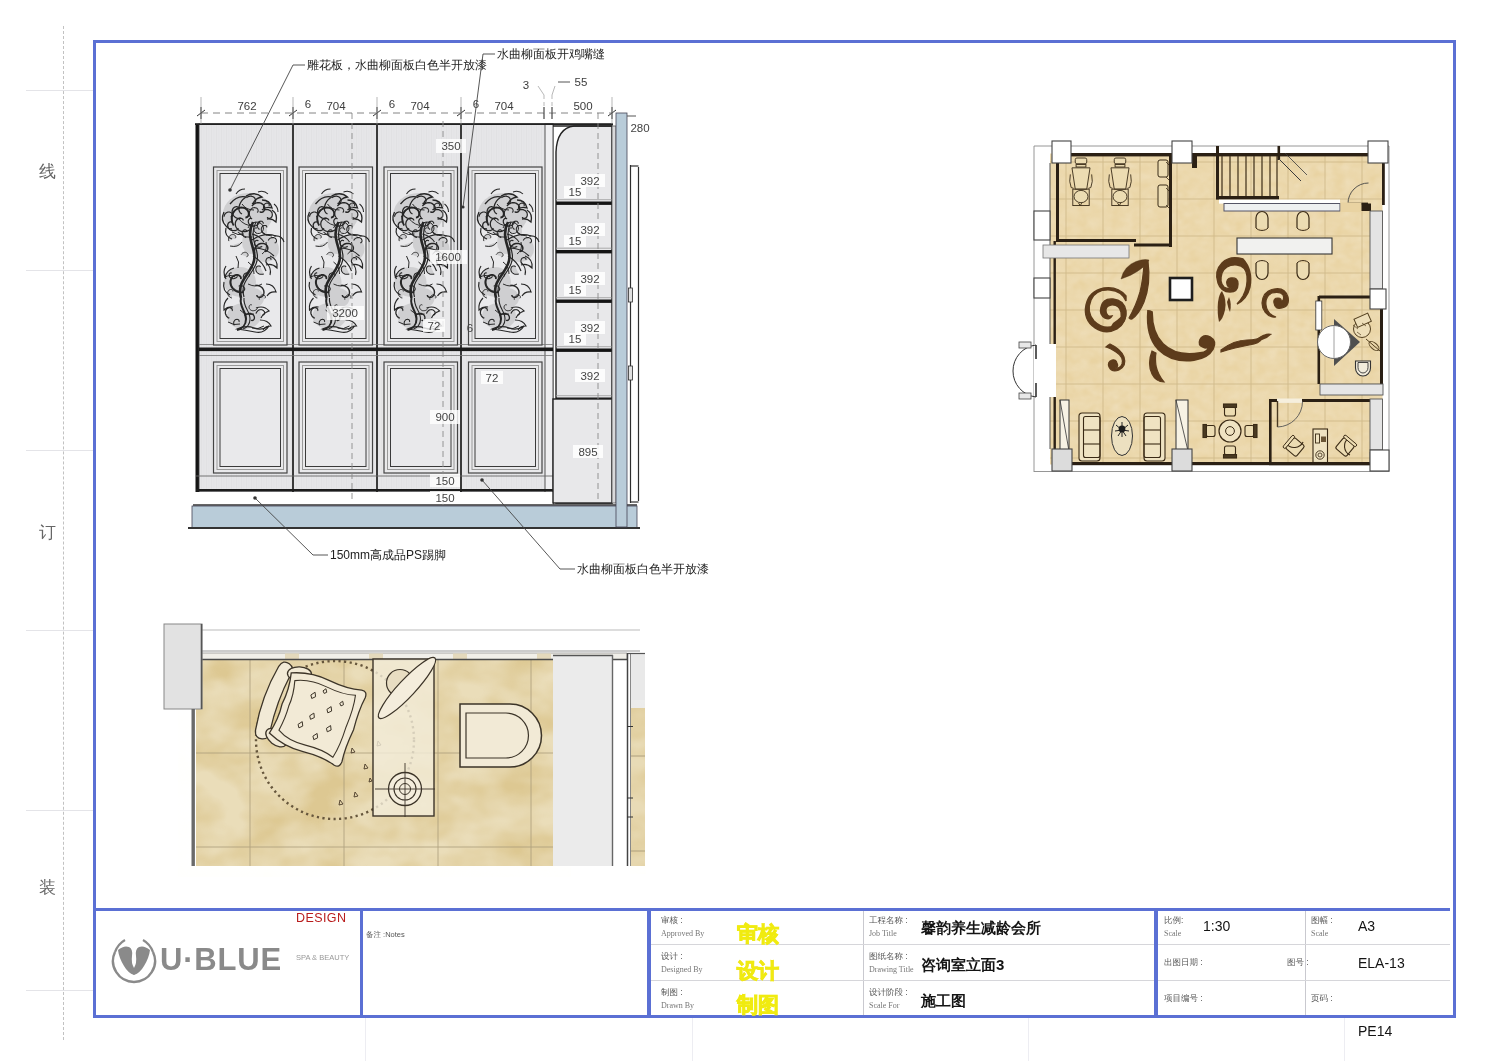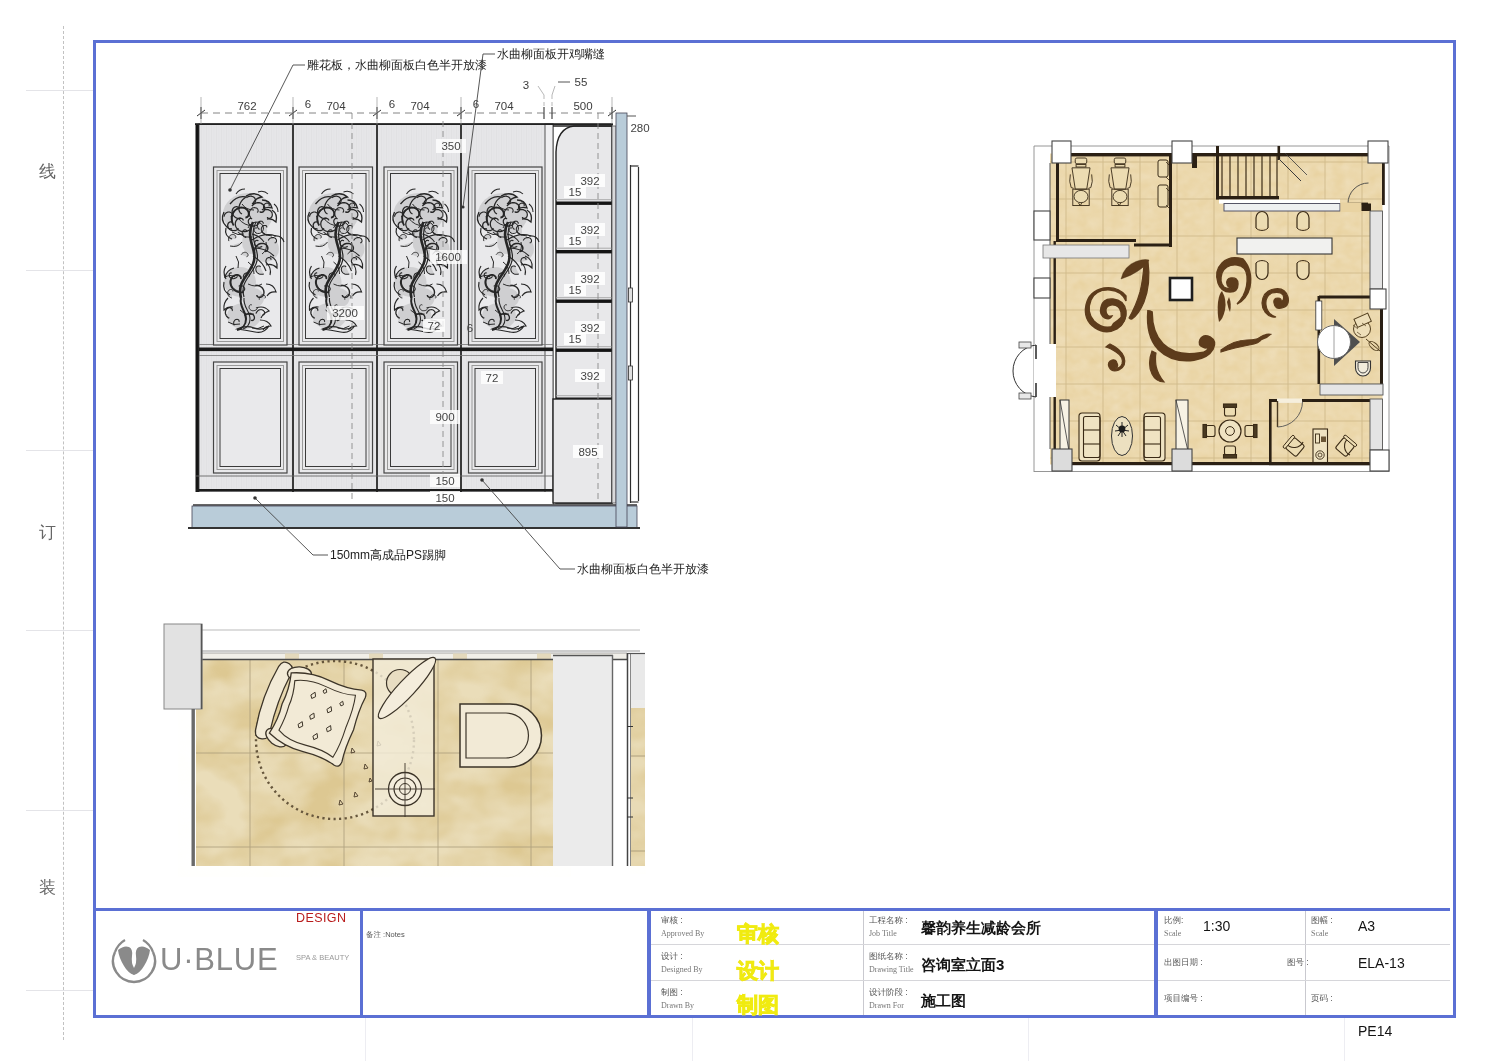--- a/index.html
+++ b/index.html
@@ -57,21 +57,21 @@
 <div class="abs" style="left:1158px;top:980px;width:292px;height:1px;background:#d6d6da"></div>
 
 <svg class="abs" style="left:110px;top:937px" width="48" height="47" viewBox="0 0 48 47">
 <path d="M5,15 A21 21 0 1 0 43,15" fill="none" stroke="#8a8a8a" stroke-width="2.4"></path>
 <path d="M5,15 Q8,7 15,3" fill="none" stroke="#8a8a8a" stroke-width="2.2"></path>
 <path d="M43,15 Q40,7 33,3" fill="none" stroke="#8a8a8a" stroke-width="2.2"></path>
 <path d="M8,13 Q14,8 19,10 Q23,12 22,19 Q21,26 24,31 Q26,35 24,38 Q18,36 14,29 Q9,21 8,13 Z" fill="#8a8a8a"></path>
 <path d="M40,13 Q34,8 29,10 Q25,12 26,19 Q27,26 24,31 Q22,35 24,38 Q30,36 34,29 Q39,21 40,13 Z" fill="#8a8a8a"></path>
 </svg>
 
-<div class="abs" style="left:160px;top:942px;font-size:31px;font-weight:normal;color:#8a8a8a;letter-spacing:0.8px;">U·BLUE</div>
+<div class="abs" style="left:160px;top:942px;font-size:31px;font-weight:bold;color:#8a8a8a;letter-spacing:0.8px;">U·BLUE</div>
 
 <div class="abs" style="left:296px;top:953px;font-size:7.5px;color:#999;">SPA &amp; BEAUTY</div>
 <div class="abs" style="left:296px;top:911px;font-size:12.5px;color:#b91c1c;letter-spacing:0.4px;">DESIGN</div>
 
 <div class="abs" style="left:366px;top:930px;font-size:7.5px;color:#555;">备注 :Notes</div>
 
 
 <div class="abs lbl" style="left:661px;top:915px;">审核 :</div>
 <div class="abs sub" style="left:661px;top:929px;">Approved By</div>
 
@@ -91,21 +91,21 @@
 <div class="abs sub" style="left:869px;top:929px;text-align:center;">Job Title</div>
 
 <div class="abs val" style="left:921px;top:919px;font-size:15px;">馨韵养生减龄会所</div>
 
 <div class="abs lbl" style="left:869px;top:951px;">图纸名称 :</div>
 <div class="abs sub" style="left:869px;top:965px;">Drawing Title</div>
 
 <div class="abs val" style="left:921px;top:956px;font-size:15px;">咨询室立面3</div>
 
 <div class="abs lbl" style="left:869px;top:987px;">设计阶段 :</div>
-<div class="abs sub" style="left:869px;top:1001px;">Drawn For</div>
+<div class="abs sub" style="left:869px;top:1001px;">Scale For</div>
 
 <div class="abs val" style="left:921px;top:992px;font-size:15px;">施工图</div>
 
 <div class="abs lbl" style="left:1164px;top:915px;">比例:</div>
 <div class="abs sub" style="left:1164px;top:929px;">Scale</div>
 
 <div class="abs val" style="left:1203px;top:918px;font-size:14px;font-weight:normal;">1:30</div>
 
 <div class="abs lbl" style="left:1164px;top:957px;">出图日期 :</div>
 

